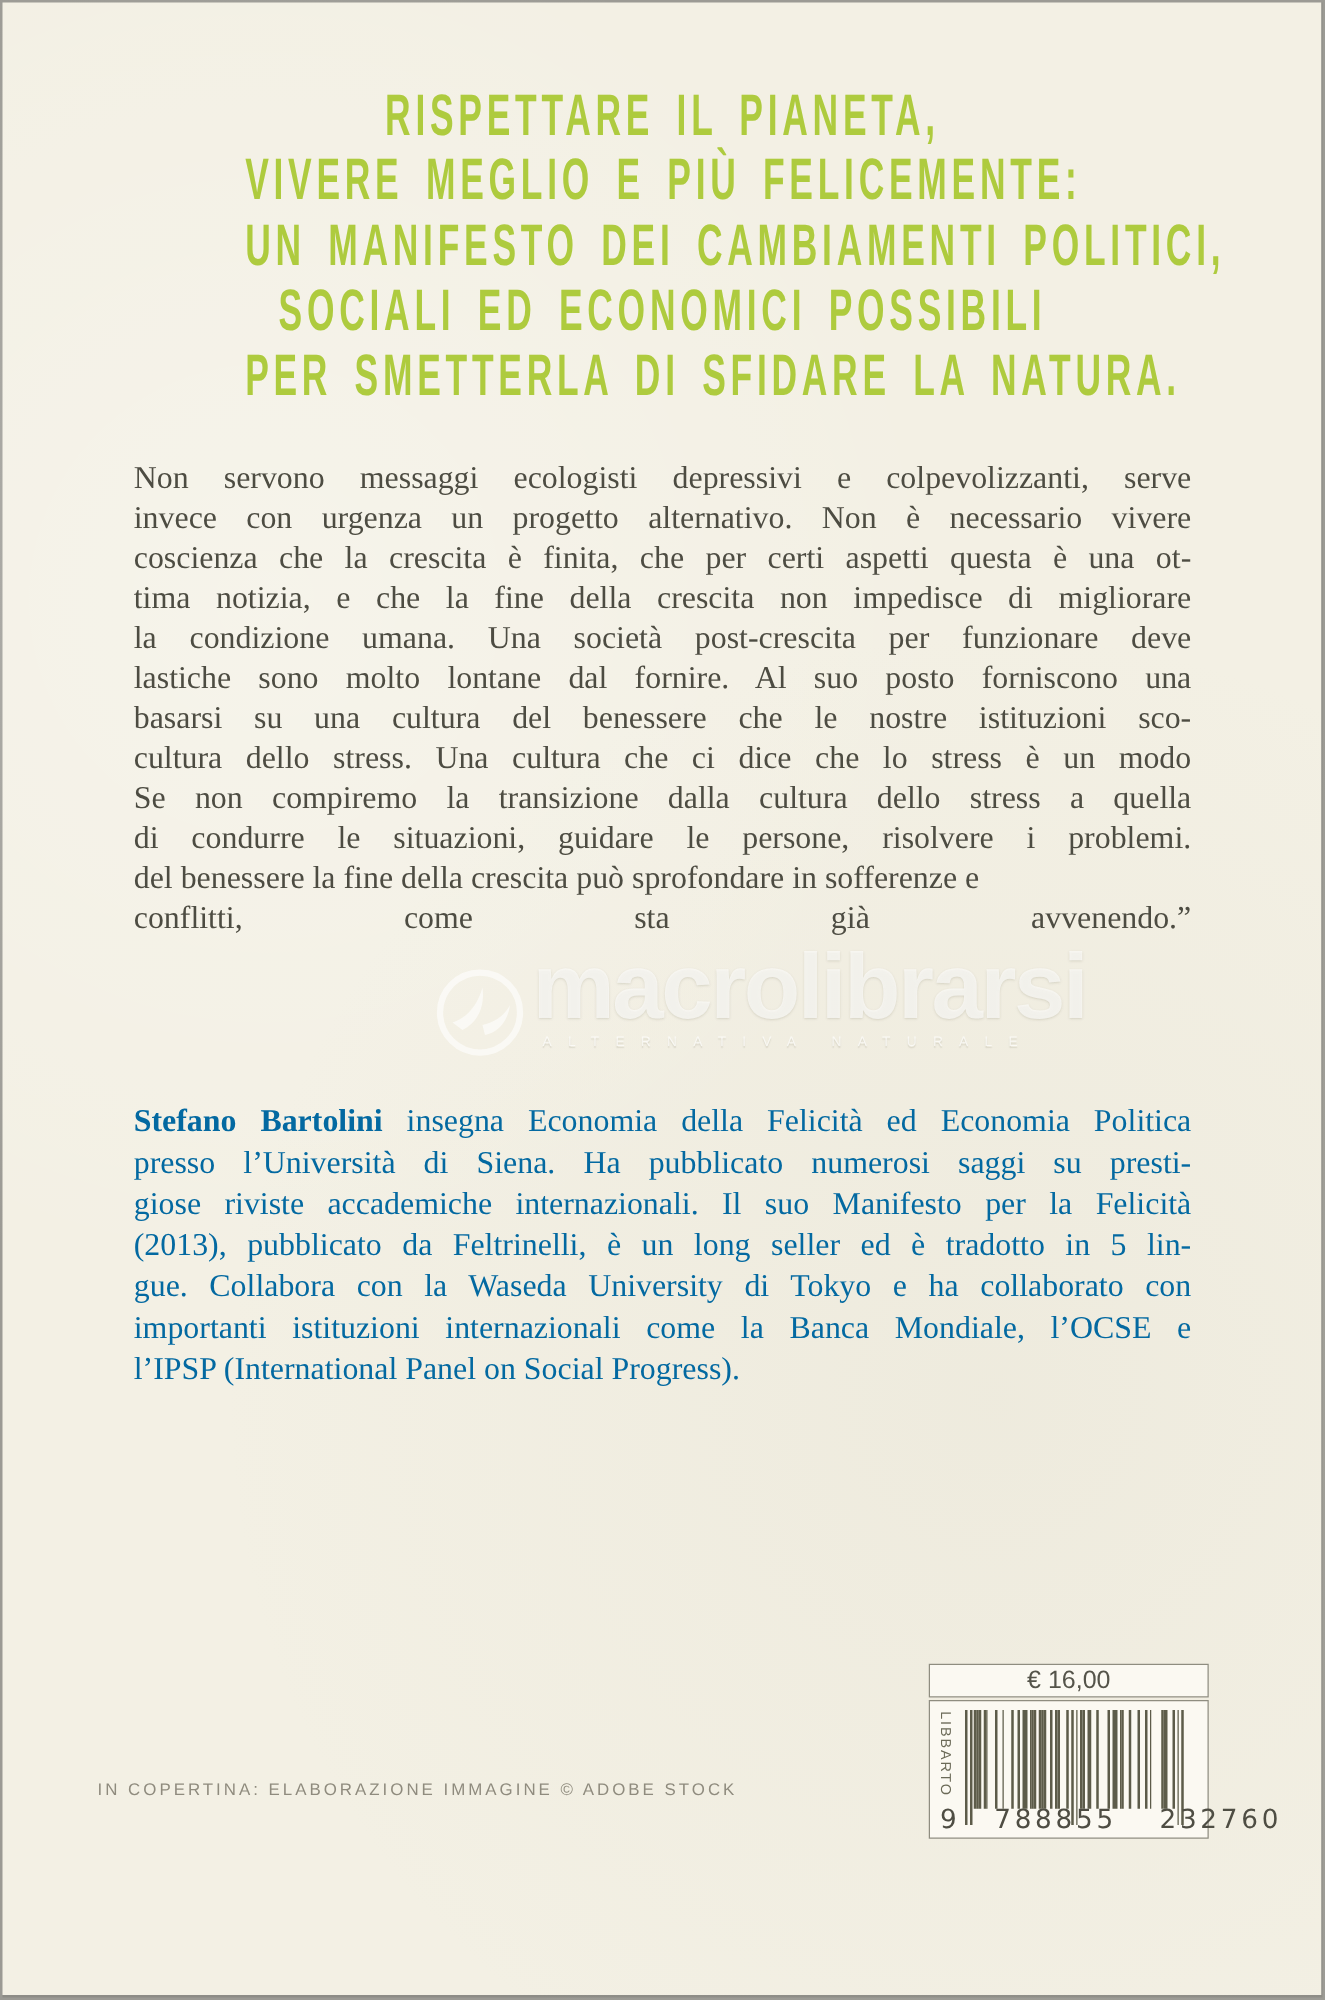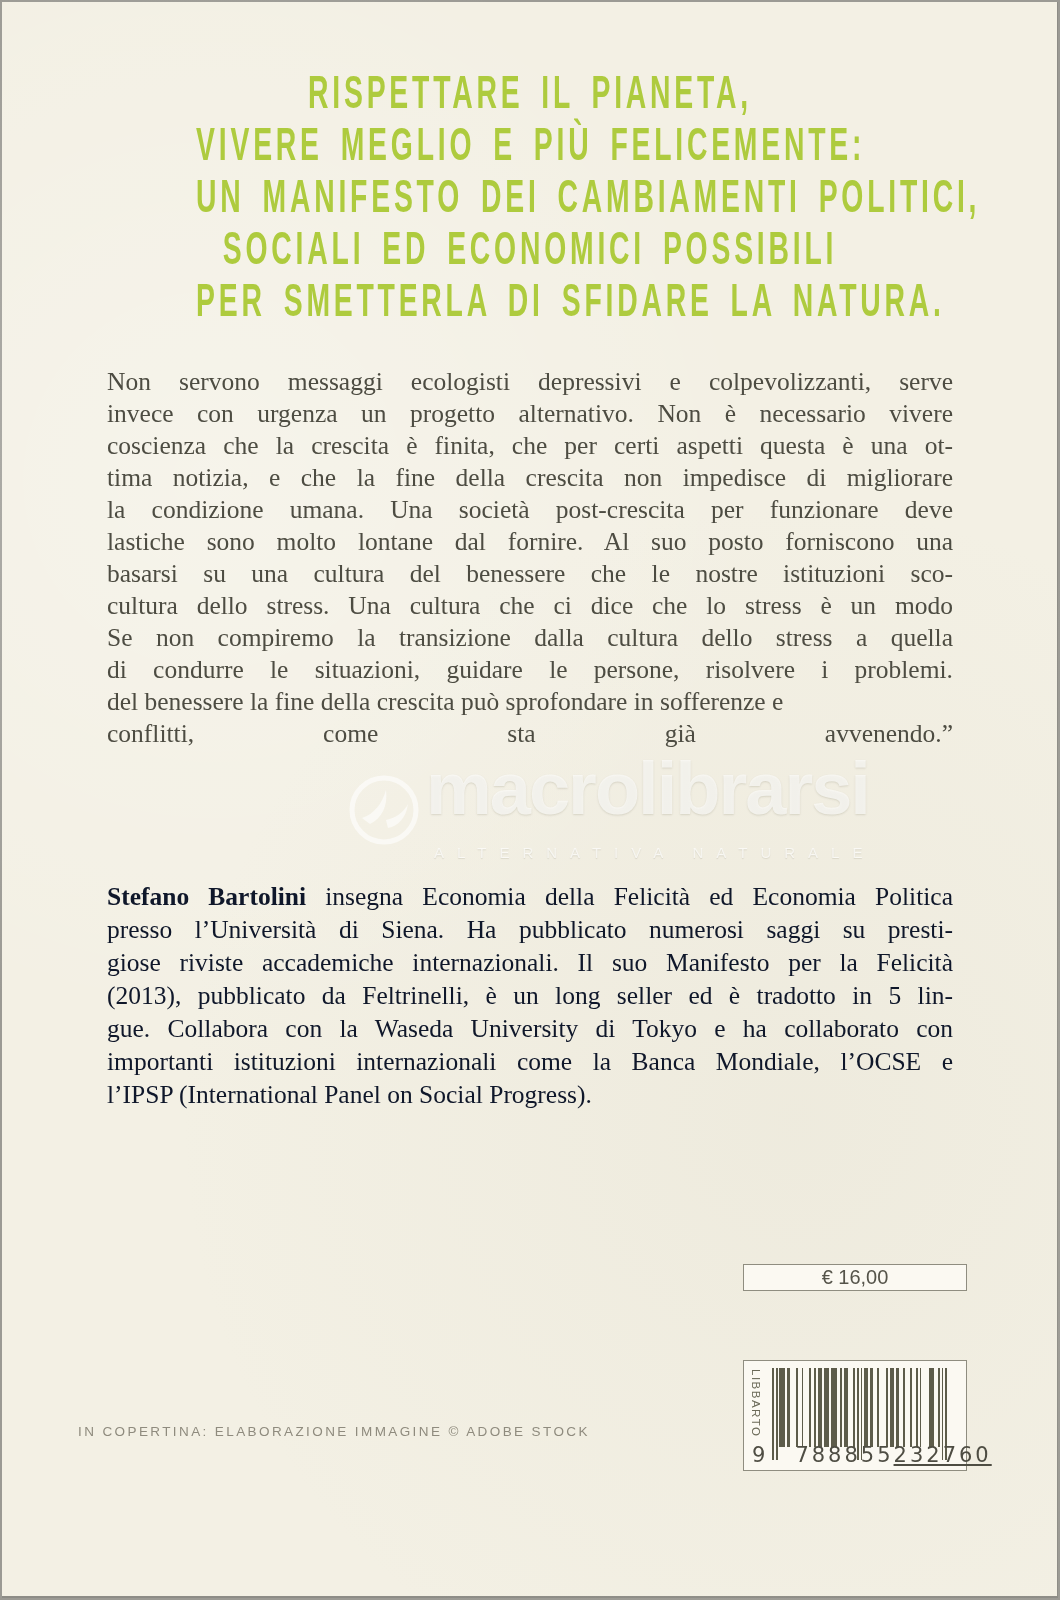--- a/index.html
+++ b/index.html
@@ -53,21 +53,21 @@
     white-space:nowrap;
     text-align-last:justify;
     overflow:hidden;
   }
   .synopsis .line:nth-child(11),
   .synopsis .line:nth-child(14) { text-align-last:left; }
 
   
   .bio {
     position:absolute; top:880px; left:107px; width:846px;
-    color:#0f172a;
+    color:#0369a1;
   }
   .bio .line {
     font-size:25.5px;
     line-height:33px;
     white-space:nowrap;
     text-align-last:justify;
     overflow:hidden;
   }
   .bio .line:last-child { text-align-last:left; }
 
@@ -84,39 +84,39 @@
     font-family:"Liberation Sans", sans-serif;
     font-weight:700;
     font-size:74px;
     line-height:74px;
     letter-spacing:-2px;
     color:rgba(255,255,255,0.72);
     text-shadow:0 1px 2px rgba(150,145,125,0.35);
   }
   .wm-tagline {
     font-family:"Liberation Sans", sans-serif;
-    font-size:15px;
+    font-size:11px;
     letter-spacing:13px;
-    margin-top:18px; margin-left:8px;
+    margin-top:2px; margin-left:8px;
     color:rgba(255,255,255,0.78);
     text-shadow:0 1px 1px rgba(150,145,125,0.3);
   }
 
   
   .credit {
     position:absolute; top:1424px; left:78px;
     font-family:"Liberation Sans", sans-serif;
     font-size:13.5px;
     letter-spacing:2.4px;
     color:#8f8b7e;
   }
 
   
   .price-box {
-    position:absolute; top:1264px; left:743px;
+    position:absolute; top:1331px; left:743px;
     width:222px; height:25px;
     background:#fbf9f2;
     border:1px solid #8f8d80;
     display:flex; align-items:center; justify-content:center;
   }
   .price-text {
     font-family:"Liberation Sans", sans-serif;
     font-size:20px;
     color:#55544a;
   }
@@ -141,21 +141,21 @@
   .bars .module { flex:none; }
   .digits {
     position:absolute; left:6px; bottom:3px; width:212px;
     display:flex; align-items:baseline;
     font-family:"DejaVu Sans", sans-serif;
     font-size:21px;
     color:#4e4d43;
   }
   .digits .d0 { margin-left:2px; }
   .digits .d1 { margin-left:30px; letter-spacing:3px; }
-  .digits .d2 { letter-spacing:3px;text-decoration:underline; }
+  .digits .d2 { margin-left:34px; letter-spacing:3px; }
 </style>
 </head>
 <body>
 
 <div class="cover">
 
   <div class="headline">
       <div class="line">RISPETTARE IL PIANETA,</div>
       <div class="line">VIVERE MEGLIO E PIÙ FELICEMENTE:</div>
       <div class="line">UN MANIFESTO DEI CAMBIAMENTI POLITICI,</div>

